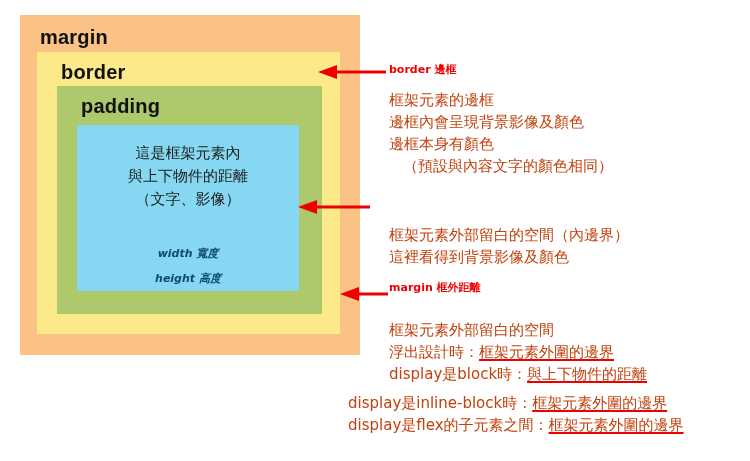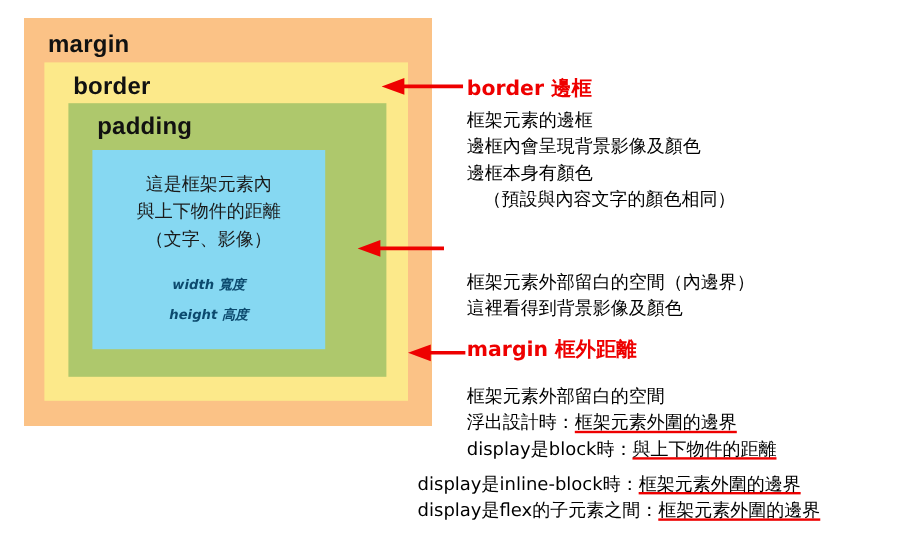--- a/index.html
+++ b/index.html
@@ -47,28 +47,28 @@
     top: 86px;
     width: 265px;
     height: 228px;
     background: #aec86c;
     box-sizing: border-box;
   }
   .box-content {
     position: absolute;
     left: 77px;
     top: 125px;
-    width: 194px;
+    width: 222px;
     height: 166px;
     background: #86d8f2;
     box-sizing: border-box;
     display: flex;
     flex-direction: column;
     align-items: center;
-    justify-content: flex-start;
+    justify-content: space-between;
   }
 
   .box-label {
     position: absolute;
     font-weight: bold;
     font-size: 20px;
     color: #111111;
     letter-spacing: 0.2px;
     white-space: nowrap;
   }
@@ -104,30 +104,30 @@
     position: absolute;
     height: 18px;
     pointer-events: none;
   }
   .arrow svg { display: block; }
 
   
   .ann-heading {
     position: absolute;
     font-weight: bold;
-    font-size: 17px;
+    font-size: 11px;
     color: #ee0000;
     white-space: nowrap;
     font-family: "DejaVu Sans", "Liberation Sans", sans-serif;
   }
   .ann-body {
     position: absolute;
     font-size: 15px;
     line-height: 22px;
-    color: #000000;
+    color: #c2410c;
     white-space: nowrap;
     font-family: "DejaVu Sans", "Liberation Sans", sans-serif;
   }
   .ann-body div { white-space: nowrap; }
   .ann-body .indent { padding-left: 14px; }
 
   .u-red {
     text-decoration: underline;
     text-decoration-color: #ee0000;
     text-underline-offset: 2px;

